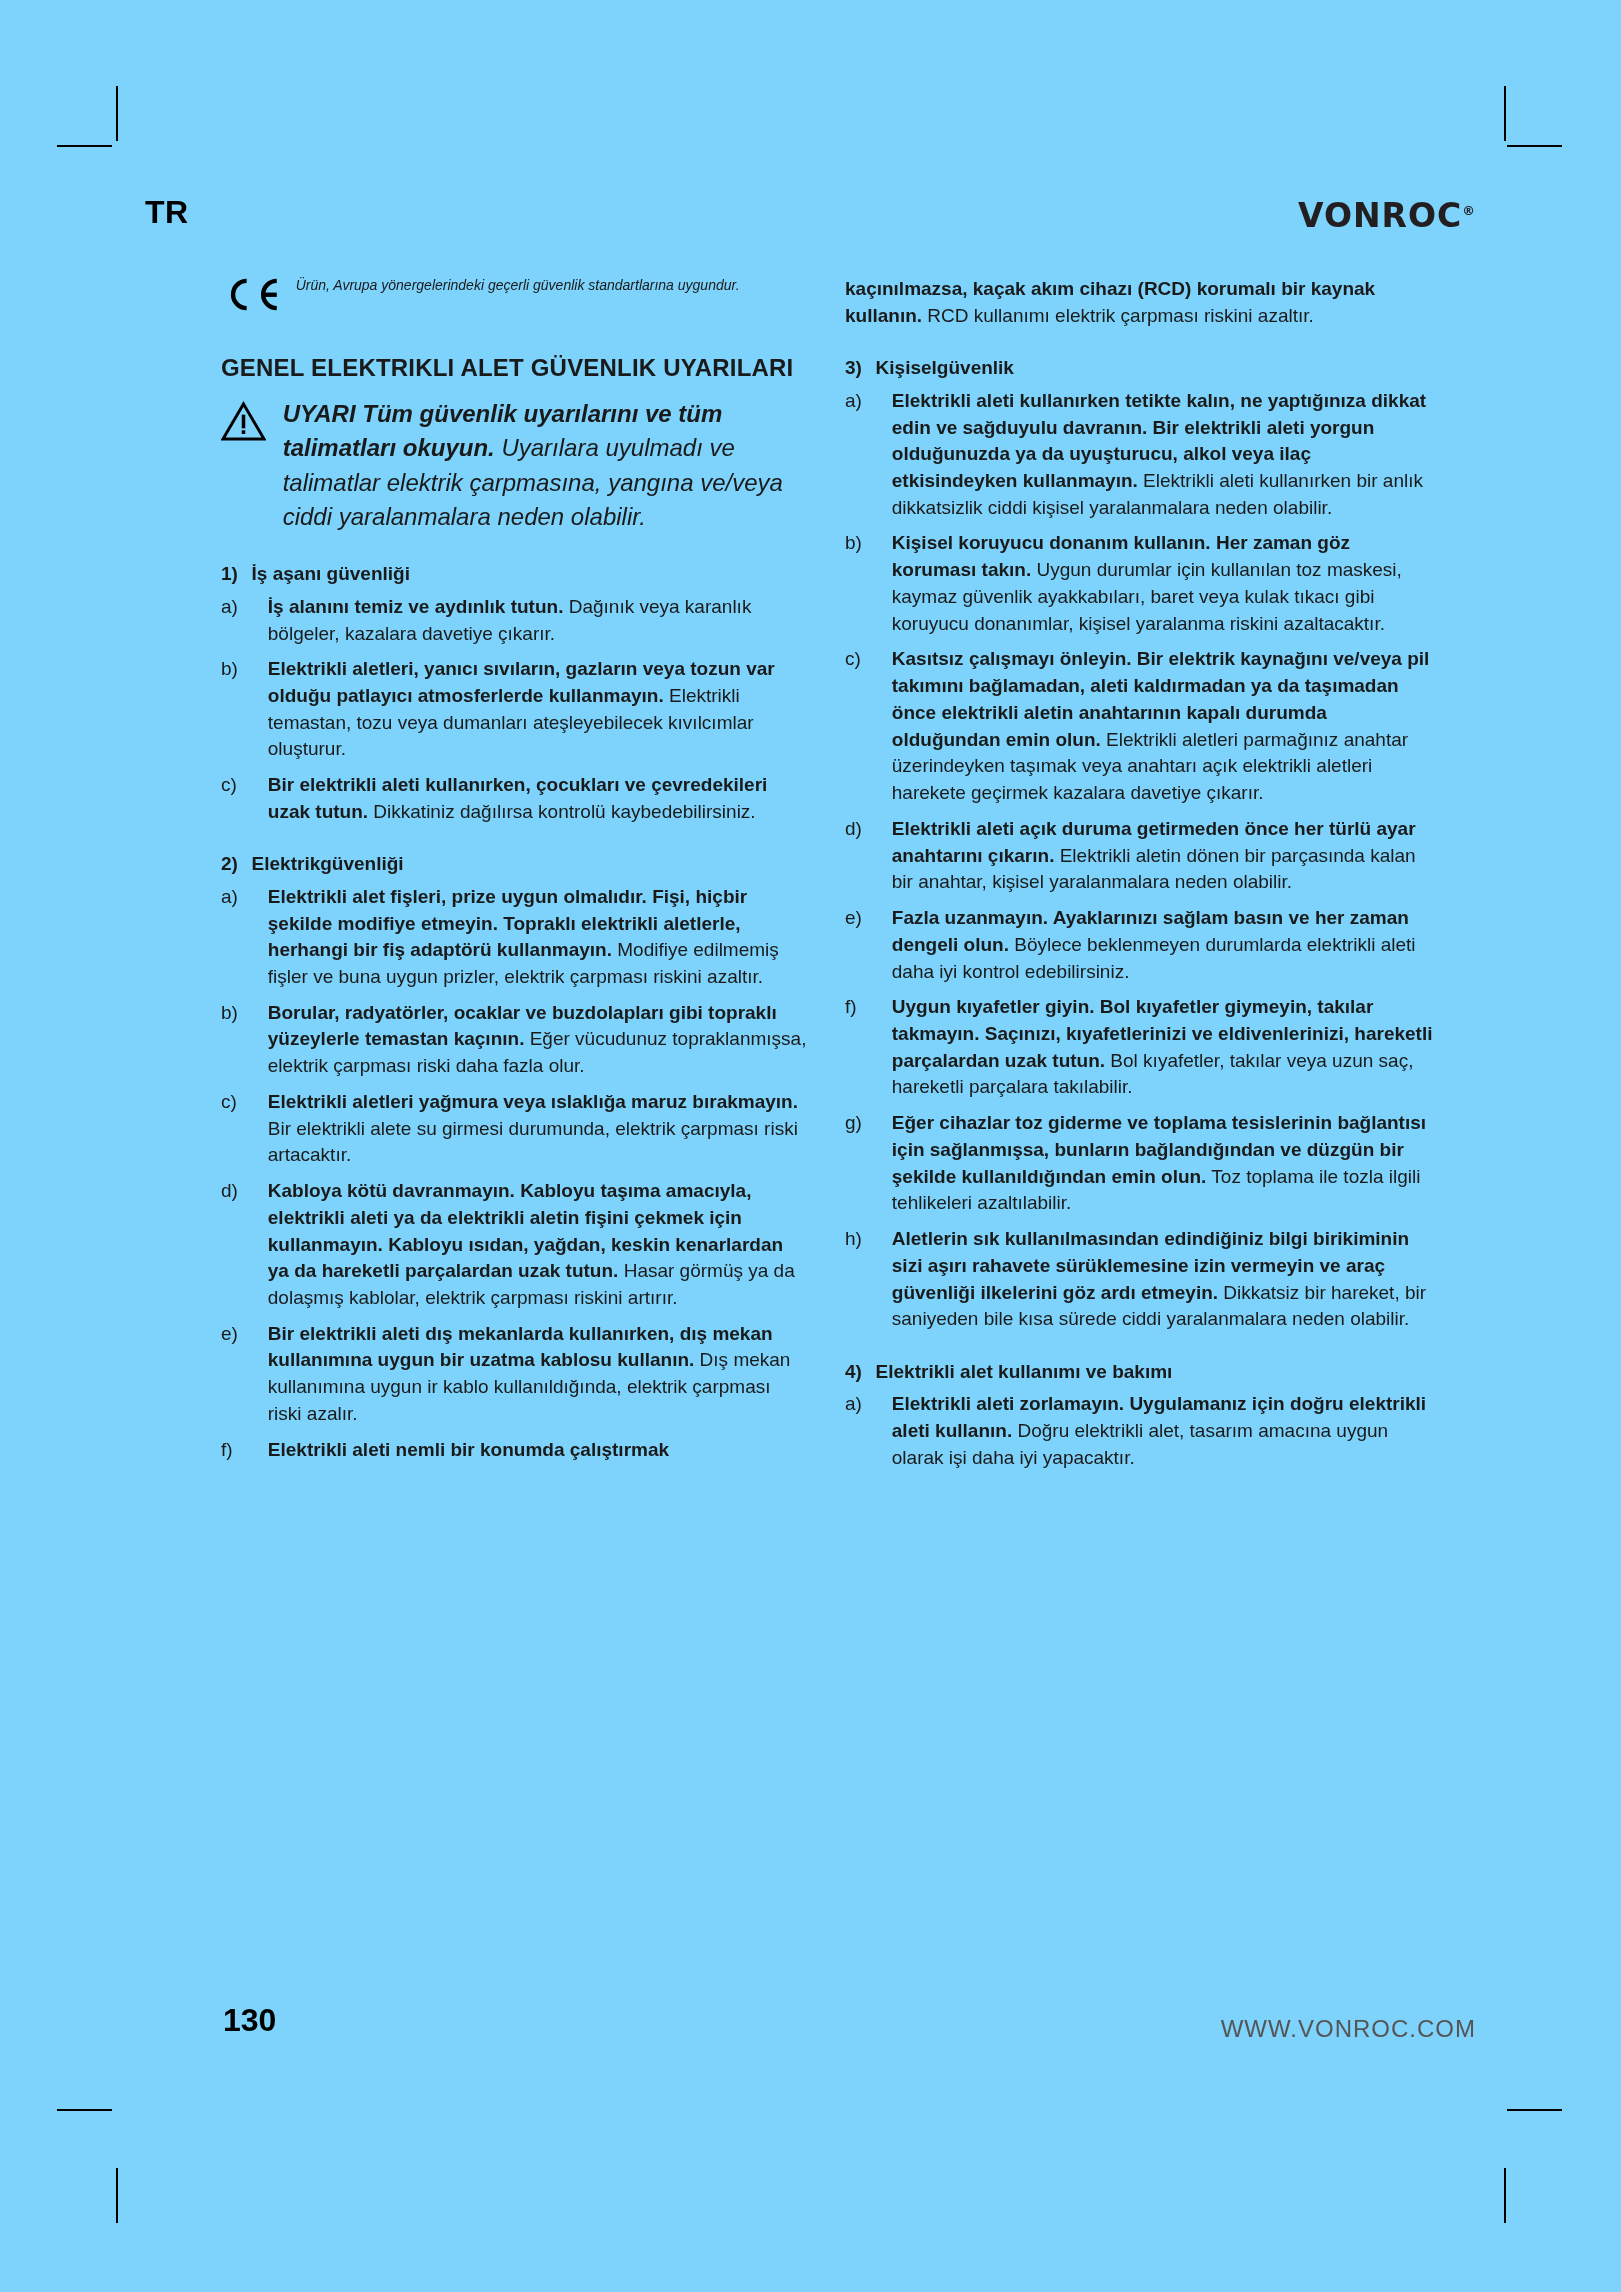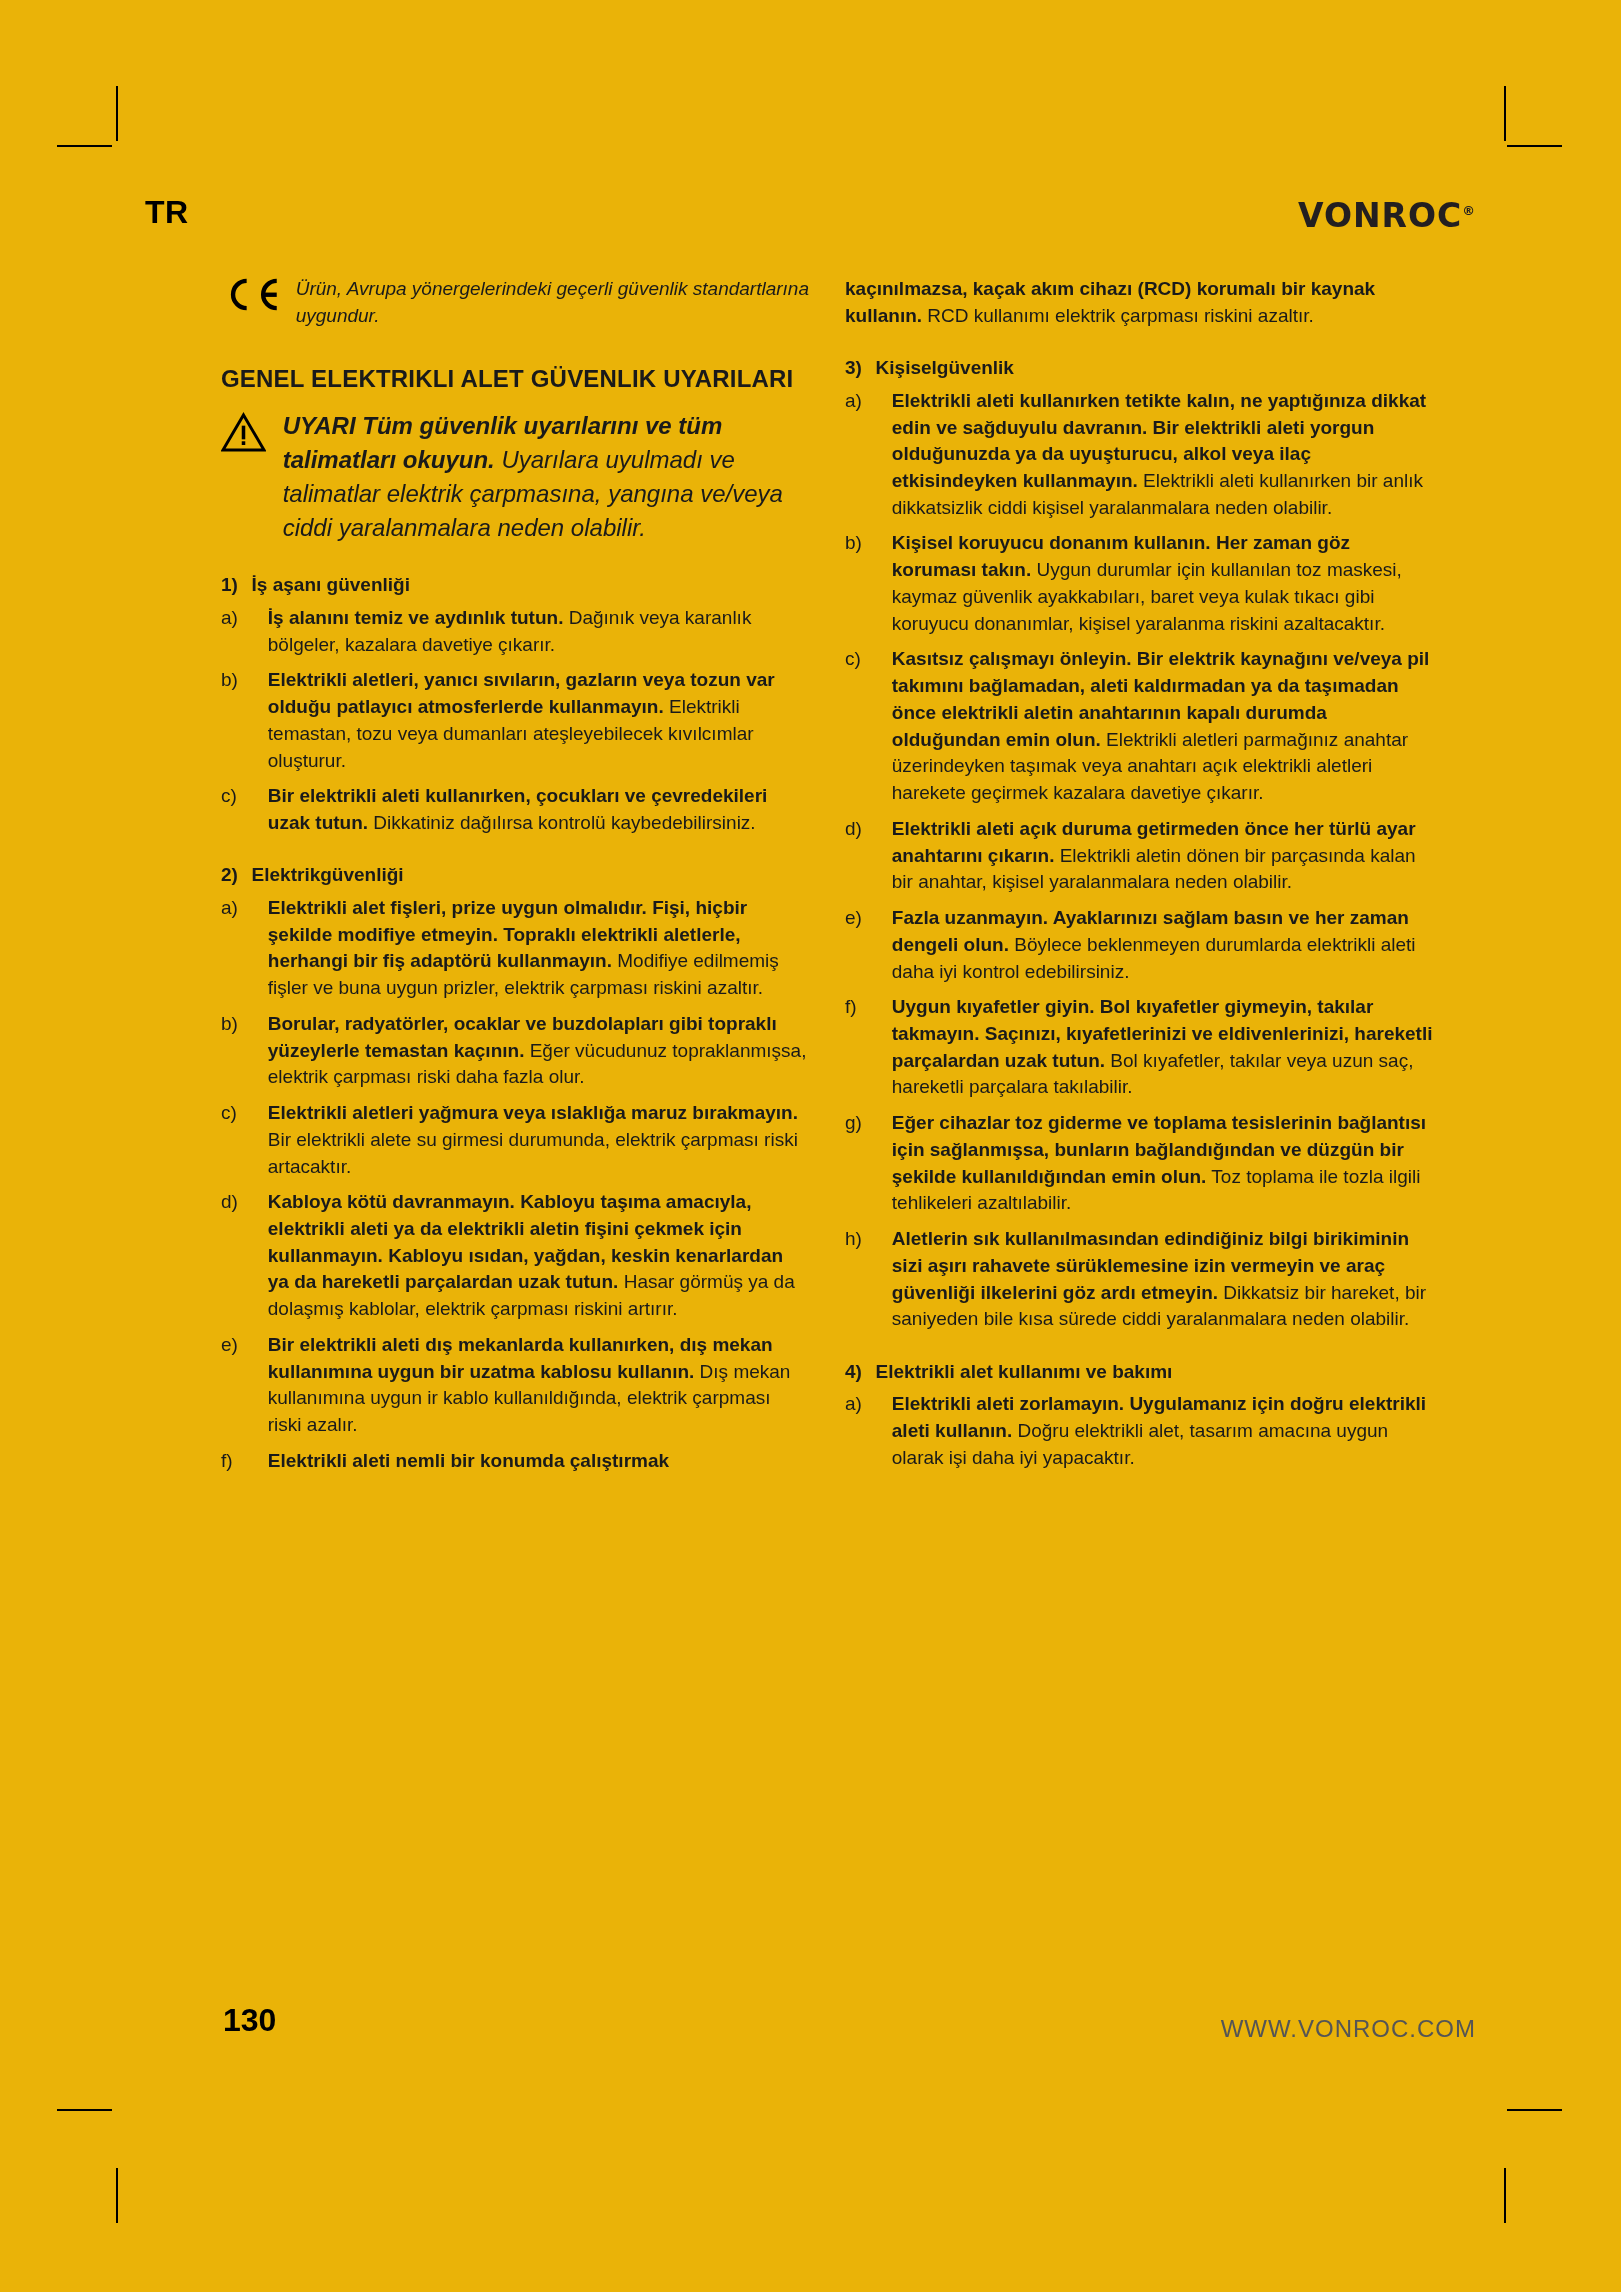--- a/index.html
+++ b/index.html
@@ -9,21 +9,21 @@
   }
   body {
     font-family: "Liberation Sans", sans-serif;
     color: #1a1a1a;
   }
   .page {
     position: relative;
     width: 1621px;
     height: 2293px;
     margin: 0 auto;
-    background: #eab308;
+    background: #7dd3fc;
     overflow: hidden;
   }
 
   
   .crop {
     position: absolute;
     background: #000;
   }
   .crop.v { width: 2px; height: 55px; }
   .crop.h { height: 2px; width: 55px; }
@@ -70,21 +70,21 @@
     gap: 13.7px;
     margin-bottom: 33px;
   }
   .ce-mark {
     flex: 0 0 auto;
     width: 61px;
     padding-top: 2px;
   }
   .ce-text {
     font-style: italic;
-    font-size: 19px;
+    font-size: 14px;
     line-height: 1.42;
   }
 
   h2.section-title {
     font-size: 24px;
     font-weight: bold;
     line-height: 1.33;
     margin: 0 0 13.7px 0;
     text-transform: uppercase;
     letter-spacing: 0.2px;

